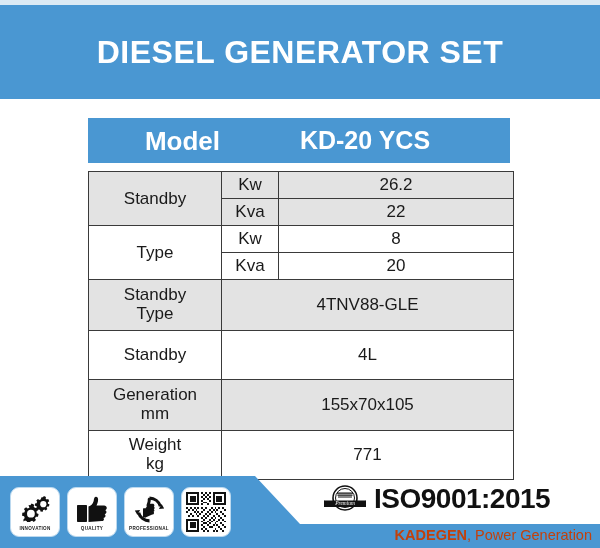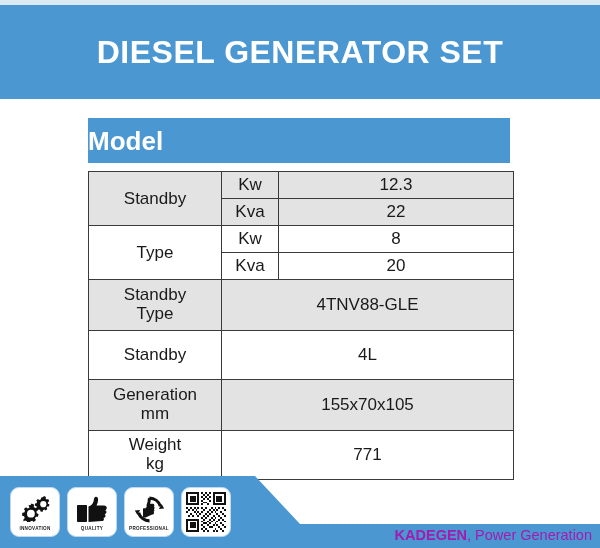--- a/index.html
+++ b/index.html
@@ -53,21 +53,21 @@
     display: flex;
     height: 45px;
     background: #4a97d2;
     align-items: center;
   }
   .model-label {
     width: 132px;
     color: #ffffff;
     font-size: 26px;
     font-weight: bold;
-    text-align: left;
+    text-align: right;
     line-height: 1;
   }
   .model-value {
     flex: 1;
     color: #ffffff;
     font-size: 25px;
     font-weight: bold;
     text-align: center;
     line-height: 1;
   }
@@ -169,49 +169,50 @@
     color: #111111;
     letter-spacing: -0.5px;
     line-height: 1;
   }
 
   .company {
     position: absolute;
     right: 8px;
     bottom: 6px;
     font-size: 14.5px;
-    color: #a21caf;
+    color: #c2410c;
     z-index: 3;
     line-height: 1;
     white-space: nowrap;
   }
   .company b { font-weight: bold; }
   .company span.reg { font-weight: normal; }
 </style>
 </head>
 <body>
 
 <div class="top-strip"></div>
 <div class="banner">
   <div class="banner-title">DIESEL GENERATOR SET</div>
 </div>
 
 <div class="table-wrap">
 
   <div class="model-row">
     <div class="model-label">Model</div>
+    <div class="model-value">KD-20 YCS</div>
   </div>
 
   <table class="spec-table">
     <tbody>
 
       <tr class="h26">
         <td class="c-name shade" rowspan="2">Standby</td>
         <td class="c-unit shade">Kw</td>
-        <td class="c-val shade">12.3</td>
+        <td class="c-val shade">26.2</td>
       </tr>
       <tr class="h26">
         <td class="c-unit shade">Kva</td>
         <td class="c-val shade">22</td>
       </tr>
 
       <tr class="h26">
         <td class="c-name plain" rowspan="2">Type</td>
         <td class="c-unit plain">Kw</td>
         <td class="c-val plain">8</td>
@@ -328,17 +329,30 @@
           <path d="M9 16h1v1H9zM10 16h1v1h-1zM12 16h1v1h-1zM15 16h1v1h-1zM18 16h1v1h-1z"></path>
           <path d="M8 17h1v1H8zM11 17h1v1h-1zM14 17h1v1h-1zM16 17h1v1h-1zM19 17h1v1h-1z"></path>
           <path d="M9 18h1v1H9zM12 18h1v1h-1zM13 18h1v1h-1zM17 18h1v1h-1zM20 18h1v1h-1z"></path>
           <path d="M8 19h1v1H8zM10 19h1v1h-1zM15 19h1v1h-1zM18 19h1v1h-1z"></path>
           <path d="M9 20h1v1H9zM11 20h1v1h-1zM14 20h1v1h-1zM16 20h1v1h-1zM19 20h1v1h-1z"></path>
         </g>
       </svg>
     </div>
   </div>
 
+  <div class="iso-block">
+    <svg width="46" height="30" viewBox="0 0 46 30">
+      <g>
+        <circle cx="23" cy="14" r="12" fill="none" stroke="#111" stroke-width="1.6"></circle>
+        <circle cx="23" cy="14" r="9.5" fill="none" stroke="#111" stroke-width="1"></circle>
+        <path d="M15 8.5h16v1.3H15zM15.5 10.6h15v1.1h-15zM16 12.5h14v1.0H16z" fill="#111"></path>
+        <path d="M2 16.5h42v6.5H2z" fill="#111"></path>
+        <path d="M2 16.5l4 3.3-4 3.2zM44 16.5l-4 3.3 4 3.2z" fill="#111"></path>
+        <text x="23" y="21.4" font-family="Liberation Serif, serif" font-size="5.4" font-style="italic" fill="#fff" text-anchor="middle">Premium</text>
+      </g>
+    </svg>
+    <div class="iso-text">ISO9001:2015</div>
+  </div>
 
   <div class="company">
     <b>KADEGEN</b><span class="reg">, Power Generation</span>
   </div>
 </div>
 
 </body></html>

